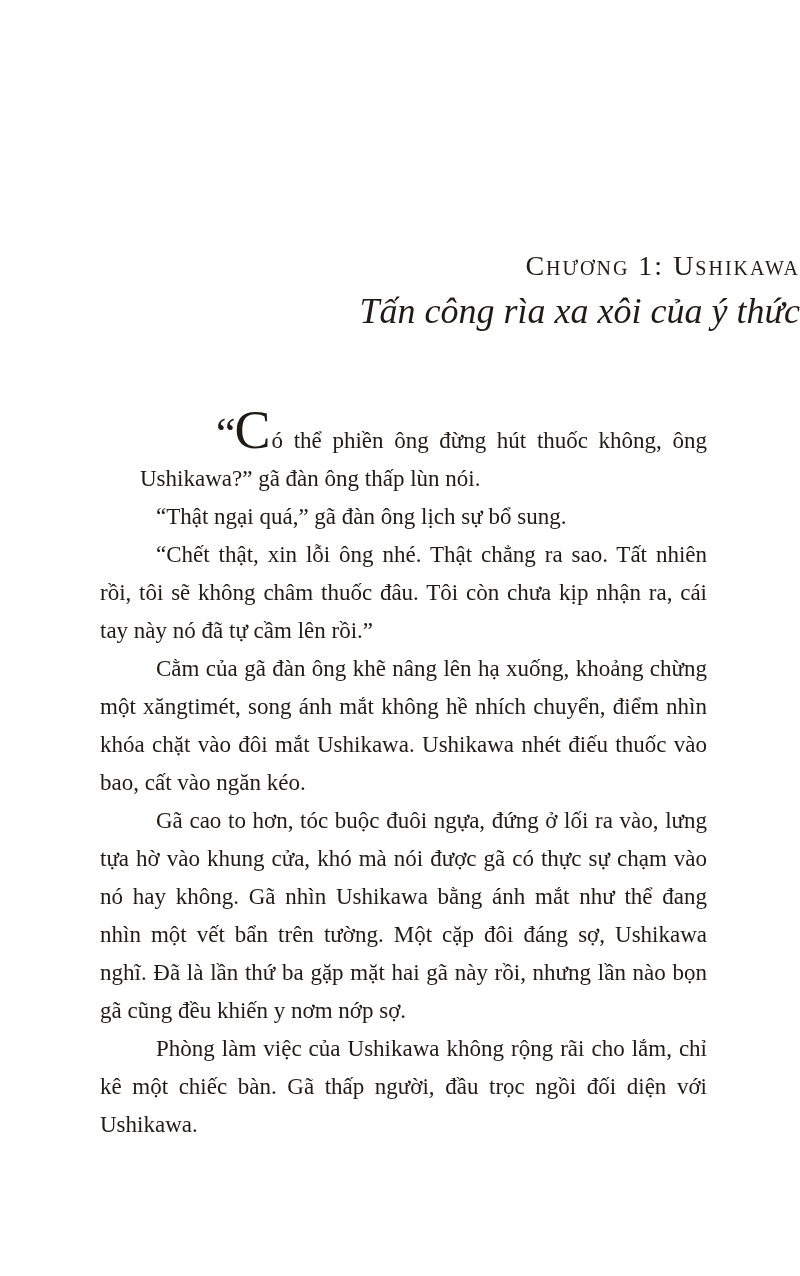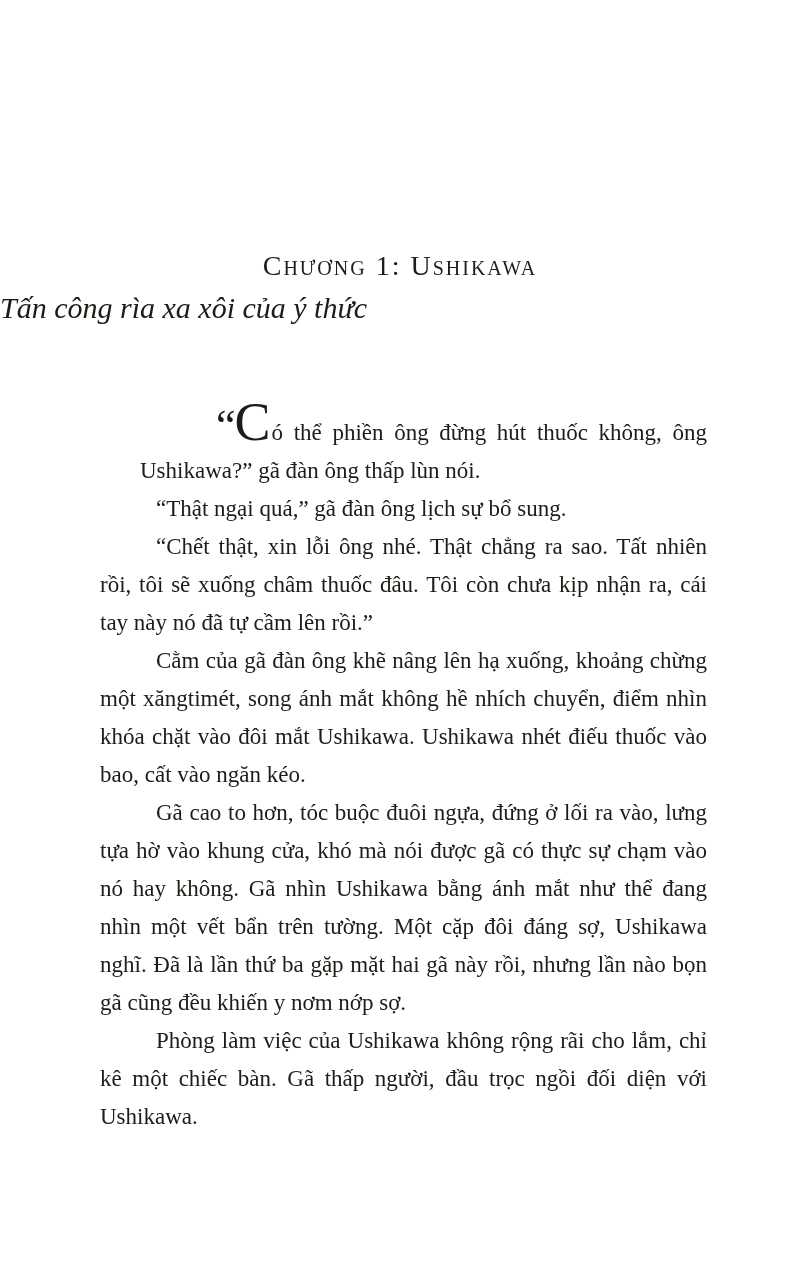--- a/index.html
+++ b/index.html
@@ -12,32 +12,32 @@
     width: 800px;
     height: 1276px;
     background: #ffffff;
     color: #1f1b16;
     font-family: "Liberation Serif", "DejaVu Serif", serif;
     overflow: hidden;
     box-sizing: border-box;
   }
   .chapter-heading {
     margin: 250px 0 0 0;
-    text-align: center;
+    text-align: right;
     font-variant: small-caps;
     font-size: 28px;
     line-height: 1.15;
     letter-spacing: 2px;
     font-weight: 400;
   }
   .chapter-subtitle {
     margin: 6px 0 0 0;
-    text-align: left;
+    text-align: right;
     font-style: italic;
-    font-size: 30px;
+    font-size: 36px;
     line-height: 1.3;
     font-weight: 400;
   }
   .body-text {
     margin: 76px 93px 0 100px;
     text-align: justify;
     font-size: 23px;
     line-height: 38px;
   }
   .body-text p {
@@ -72,21 +72,21 @@
   <div class="chapter-subtitle">Tấn công rìa xa xôi của ý thức</div>
 
   <div class="body-text">
 
     <p class="opening-para"><span class="raised-quote">“</span><span class="raised-cap">C</span><span>ó thể phiền ông đừng hút thuốc không, ông Ushikawa?” gã đàn ông thấp lùn nói.</span></p>
 
 
     <p>“Thật ngại quá,” gã đàn ông lịch sự bổ sung.</p>
 
 
-    <p>“Chết thật, xin lỗi ông nhé. Thật chẳng ra sao. Tất nhiên rồi, tôi sẽ xuống châm thuốc đâu. Tôi còn chưa kịp nhận ra, cái tay này nó đã tự cầm lên rồi.”</p>
+    <p>“Chết thật, xin lỗi ông nhé. Thật chẳng ra sao. Tất nhiên rồi, tôi sẽ không châm thuốc đâu. Tôi còn chưa kịp nhận ra, cái tay này nó đã tự cầm lên rồi.”</p>
 
     <p>Cằm của gã đàn ông khẽ nâng lên hạ xuống, khoảng chừng một xăngtimét, song ánh mắt không hề nhích chuyển, điểm nhìn khóa chặt vào đôi mắt Ushikawa. Ushikawa nhét điếu thuốc vào bao, cất vào ngăn kéo.</p>
 
     <p><span>Gã cao to hơn, tóc buộc đuôi ngựa, đứng ở lối ra vào, lưng tựa hờ vào khung cửa, khó mà nói được gã có thực sự chạm vào nó hay không. Gã nhìn Ushikawa bằng ánh mắt như thể đang nhìn một </span><span class="italic-phrase">vết bẩn</span><span> trên tường. Một cặp đôi đáng sợ, Ushikawa nghĩ. Đã là lần thứ ba gặp mặt hai gã này rồi, nhưng lần nào bọn gã cũng đều khiến y nơm nớp sợ.</span></p>
 
     <p>Phòng làm việc của Ushikawa không rộng rãi cho lắm, chỉ kê một chiếc bàn. Gã thấp người, đầu trọc ngồi đối diện với Ushikawa.</p>
 
   </div>
 </div>
 

